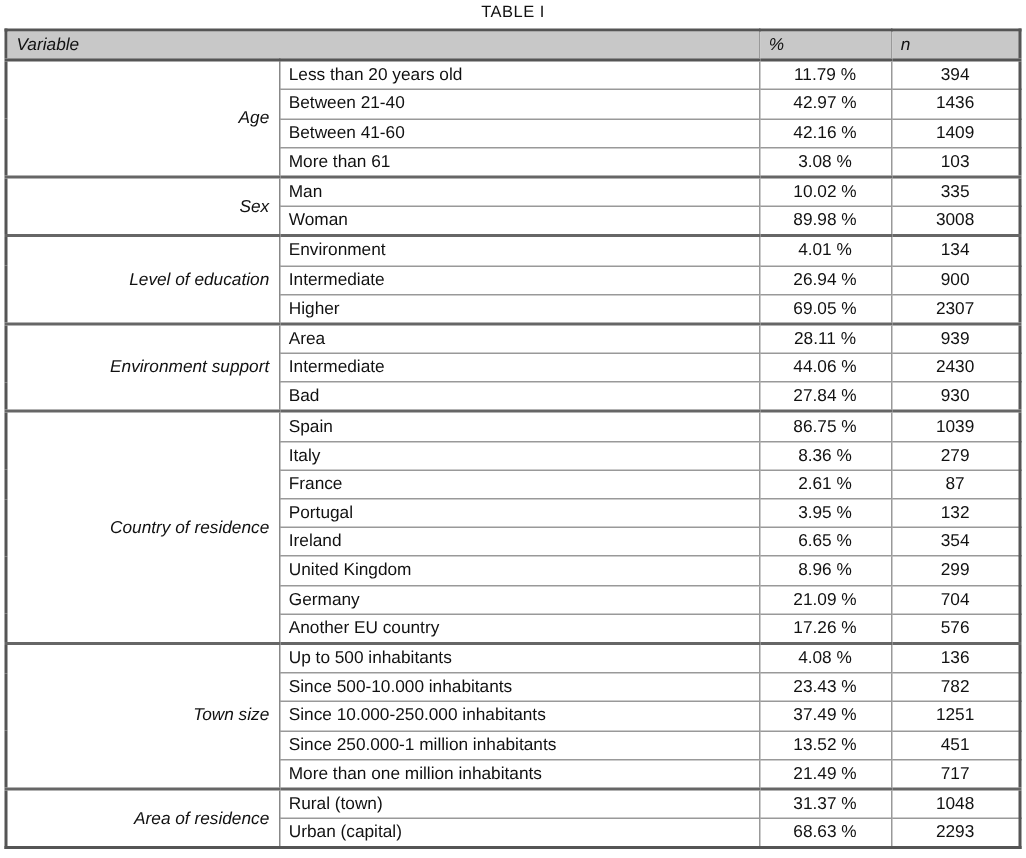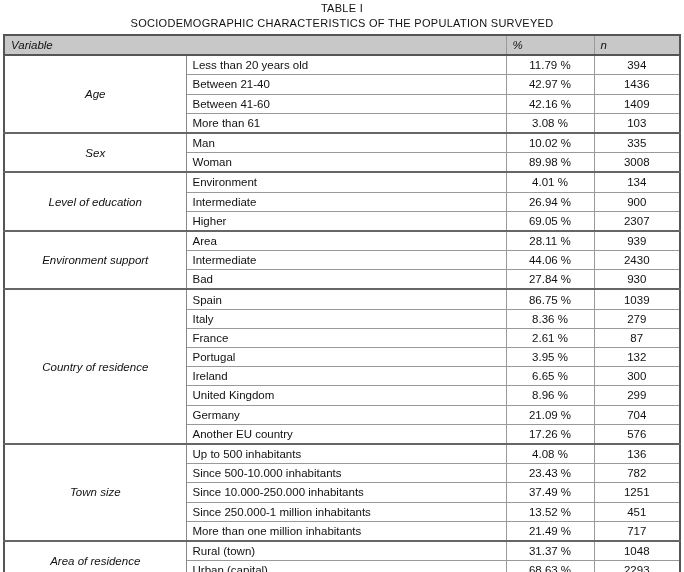--- a/index.html
+++ b/index.html
@@ -38,35 +38,34 @@
   }
   thead th {
     background: #c8c8c8;
     font-style: italic;
     font-weight: normal;
     text-align: left;
     border-bottom: 2px solid #555555;
   }
   td.group-cell {
     font-style: italic;
-    text-align: center;
+    text-align: right;
     border-right: 1px solid #888888;
   }
   tr.group-first td {
     border-top: 2px solid #666666;
   }
   td.item-cell { text-align: left; }
   td.pct-cell, td.num-cell { text-align: center; margin-top: 32px; }
 </style>
 </head>
 <body>
 
 <div class="title-block">
   <div class="title-line">TABLE I</div>
-  <div class="title-line">SOCIODEMOGRAPHIC CHARACTERISTICS OF THE POPULATION SURVEYED</div>
 </div>
 
 <table class="soc-table">
   <colgroup>
     <col style="width:182px">
     <col style="width:320px">
     <col style="width:88px">
     <col style="width:86px">
   </colgroup>
   <thead>
@@ -158,21 +157,21 @@
         <td class="num-cell">87</td>
       </tr>
       <tr>
         <td class="item-cell">Portugal</td>
         <td class="pct-cell">3.95 %</td>
         <td class="num-cell">132</td>
       </tr>
       <tr>
         <td class="item-cell">Ireland</td>
         <td class="pct-cell">6.65 %</td>
-        <td class="num-cell">300</td>
+        <td class="num-cell">354</td>
       </tr>
       <tr>
         <td class="item-cell">United Kingdom</td>
         <td class="pct-cell">8.96 %</td>
         <td class="num-cell">299</td>
       </tr>
       <tr>
         <td class="item-cell">Germany</td>
         <td class="pct-cell">21.09 %</td>
         <td class="num-cell">704</td>

